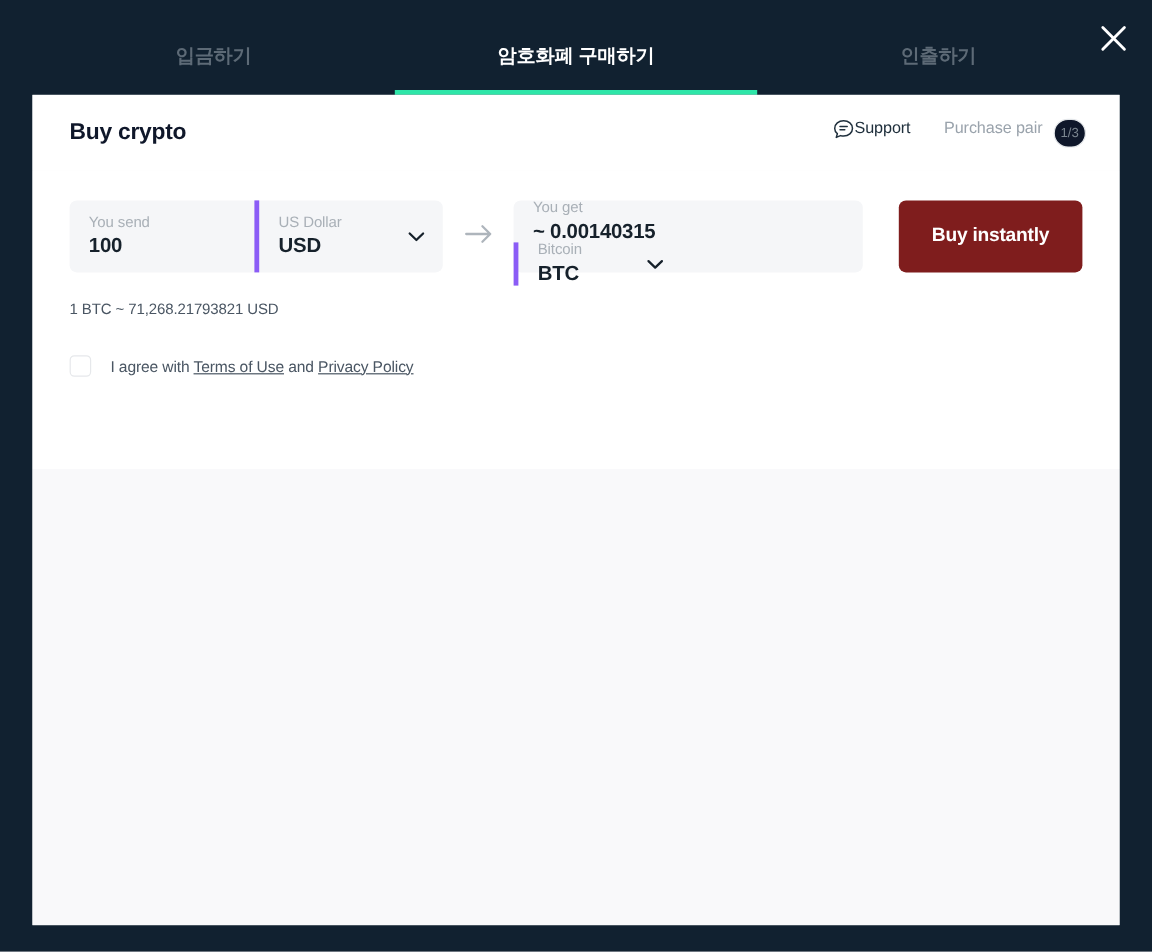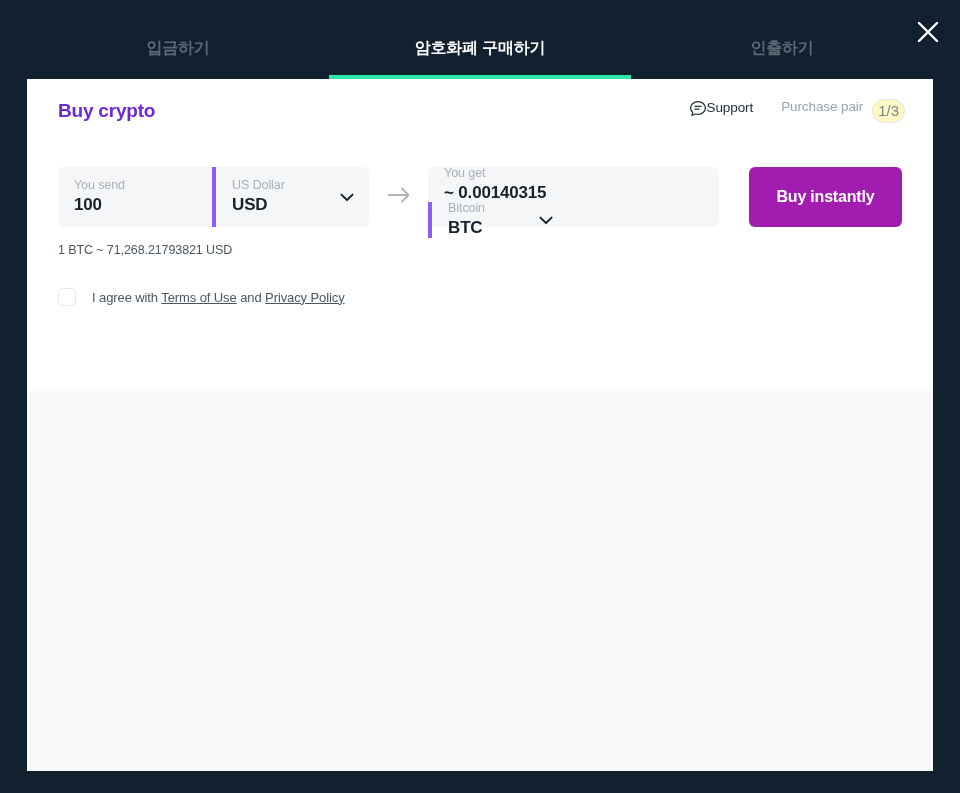--- a/index.html
+++ b/index.html
@@ -85,21 +85,21 @@
     height: 63px;
     background: #ffffff;
     display: flex;
     align-items: center;
     padding: 0 28px 0 31px;
   }
 
   .panel-title {
     font-size: 19px;
     font-weight: bold;
-    color: #6d28d9;
+    color: #0f172a;
     letter-spacing: -0.2px;
   }
 
   .header-right {
     margin-left: auto;
     display: flex;
     align-items: center;
     gap: 28px;
   }
 
@@ -121,25 +121,25 @@
   .pp-label {
     font-size: 13.5px;
     color: #9aa3ac;
     letter-spacing: -0.1px;
   }
   .pp-badge {
     min-width: 24px;
     height: 24px;
     border-radius: 12px;
     border: 1px solid #e3e6e9;
-    background: #fef9c3;
-    display: flex;
-    align-items: center;
-    justify-content: center;
-    font-size: 15px;
+    background: #0f172a;
+    display: flex;
+    align-items: center;
+    justify-content: center;
+    font-size: 11px;
     color: #7b858f;
     padding: 0 5px;
   }
 
   
   .form-area {
     background: #ffffff;
     padding: 25px 31px 0 31px;
     height: 249px;
   }
@@ -215,31 +215,31 @@
     justify-content: center;
     flex: 0 0 59px;
   }
 
   .buy-btn {
     margin-left: 30px;
     width: 158px;
     height: 60px;
     border: none;
     border-radius: 6px;
-    background: #a21caf;
+    background: #7f1d1d;
     color: #ffffff;
     font-size: 16px;
     font-weight: bold;
     font-family: "Liberation Sans", "DejaVu Sans", sans-serif;
     letter-spacing: -0.2px;
     cursor: default;
   }
 
   .rate-line {
-    margin-top: 16px;
+    margin-top: 24px;
     font-size: 12.5px;
     color: #4a5663;
     letter-spacing: -0.1px;
   }
 
   .terms-row {
     margin-top: 31px;
     display: flex;
     align-items: center;
     gap: 16px;

